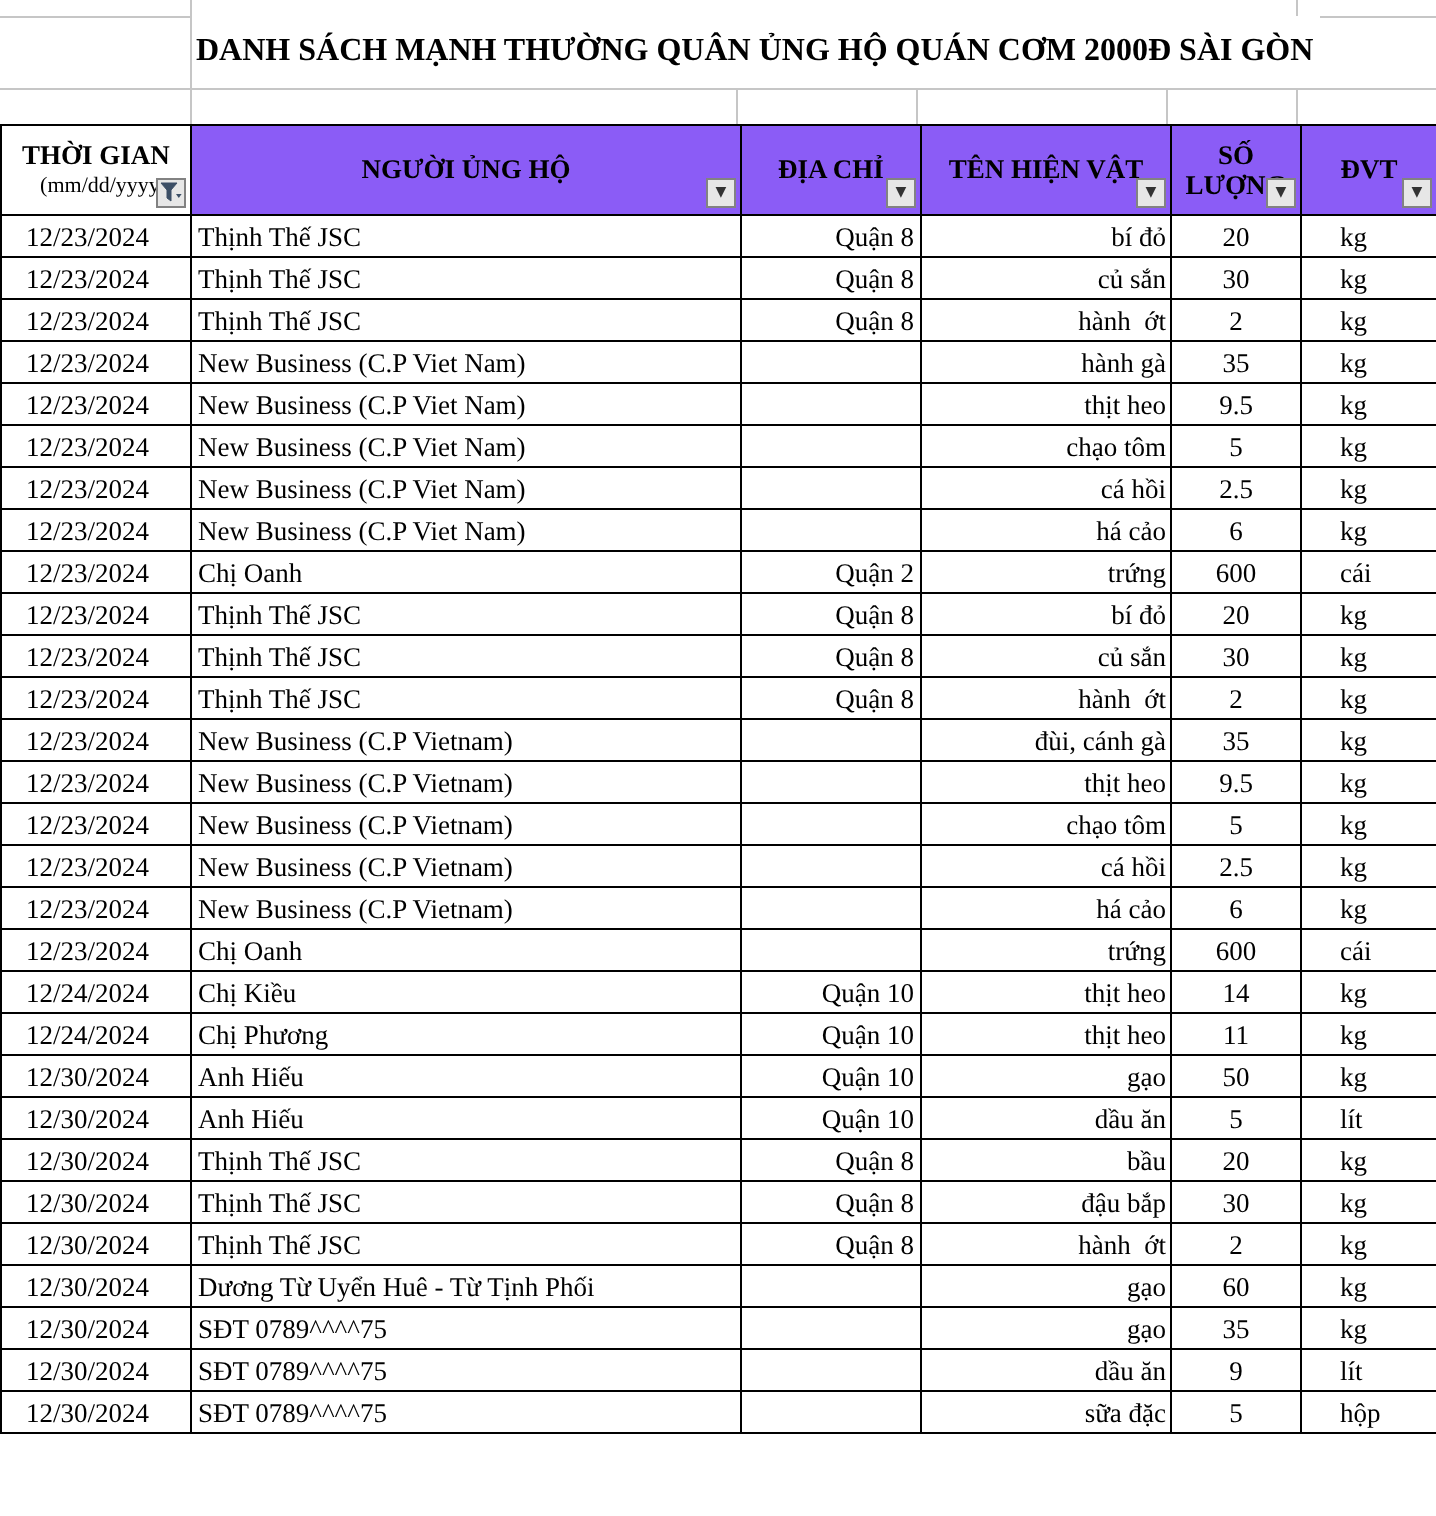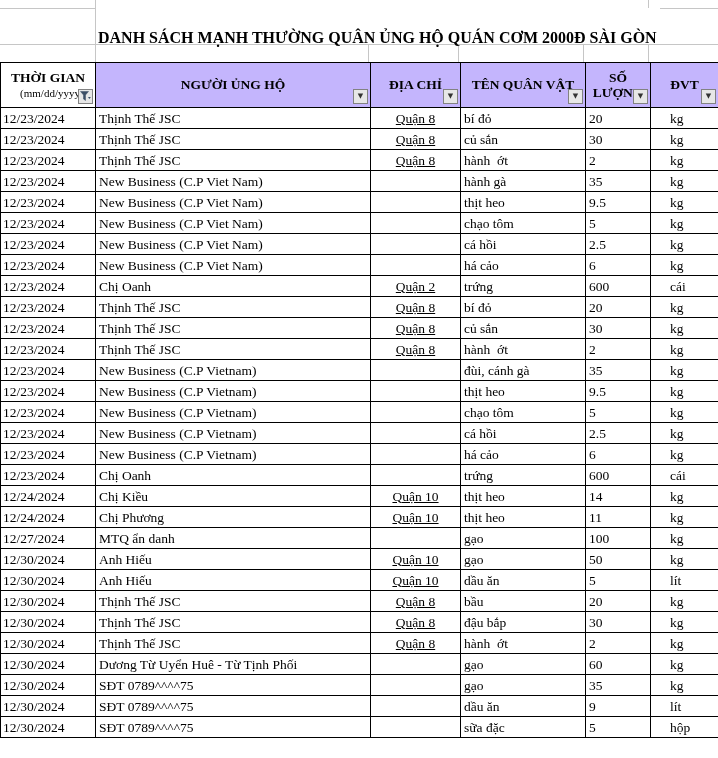--- a/index.html
+++ b/index.html
@@ -9,31 +9,31 @@
     background:#ffffff;
     font-family:"Liberation Serif","DejaVu Serif",serif;
     color:#000;
     overflow:hidden;
   }
   
   #top-area{position:relative;width:718px;height:62px;background:#fff;}
   .gridline-v{position:absolute;width:1px;background:#c6c6c6;}
   .gridline-h{position:absolute;height:1px;background:#c6c6c6;}
   #sheet-title{
-    position:absolute;top:20px;left:0;width:718px;height:36px;
+    position:absolute;top:8px;left:0;width:718px;height:36px;
     line-height:36px;padding-left:98px;box-sizing:border-box;
     font-size:16px;font-weight:bold;white-space:nowrap;
   }
   
   table{border-collapse:collapse;table-layout:fixed;width:718px;}
   col.c-date{width:95px;}  col.c-donor{width:275px;} col.c-address{width:90px;}
   col.c-item{width:125px;} col.c-qty{width:65px;}    col.c-unit{width:68px;}
   th,td{border:1px solid #000;overflow:hidden;box-sizing:border-box;}
   thead th{
-    height:44px;background:#c4b5fd;position:relative;
+    height:44px;background:#8b5cf6;position:relative;
     font-size:13.5px;font-weight:bold;vertical-align:middle;text-align:center;
     padding:0 2px;
   }
   thead th.h-date{background:#ffffff;padding:0;}
   .h-date-inner{display:flex;flex-direction:column;justify-content:center;height:44px;}
   .h-date-line1{font-size:13.5px;font-weight:bold;text-align:center;line-height:16px;}
   .h-date-line2{
     font-size:11px;font-weight:normal;
     text-align:center;padding-left:4px;line-height:15px;white-space:nowrap;
   }
@@ -41,25 +41,25 @@
   .filter-btn{
     position:absolute;right:2px;bottom:3px;width:15px;height:15px;
     background:#e7e7e7;border:1px solid #828282;box-sizing:border-box;
     display:flex;align-items:center;justify-content:center;
     font-size:7px;color:#333;font-family:"DejaVu Sans",sans-serif;
     cursor:pointer;padding:0;line-height:1;
   }
   .filter-btn svg{display:block;}
   tbody tr{height:21px;}
   tbody td{font-size:13.5px;line-height:19px;padding:0 3px;white-space:nowrap;background:#fff;}
-  td.col-date{text-align:left;padding-left:2px;}
+  td.col-date{text-align:left;padding-left:12px;}
   td.col-donor{text-align:left;margin-left:13px;}
-  td.col-address{text-align:center;text-decoration:underline;}
-  td.col-item{text-align:left;white-space:pre;padding-right:2px;}
-  td.col-qty{text-align:left;}
+  td.col-address{text-align:right;}
+  td.col-item{text-align:right;white-space:pre;padding-right:2px;}
+  td.col-qty{text-align:center;}
   td.col-unit{text-align:left;padding-left:19px;}
 </style>
 </head>
 <body>
 
 <div id="sheet">
 
   <div id="top-area">
     <div class="gridline-v" style="left:95px;top:0;height:62px;"></div>
     <div class="gridline-v" style="left:648px;top:0;height:8px;"></div>
@@ -102,21 +102,21 @@
               <span>▼</span>
             </button>
         </th>
         <th>
           <span>ĐỊA CHỈ</span>
           <button class="filter-btn">
               <span>▼</span>
             </button>
         </th>
         <th>
-          <span>TÊN QUÂN VẬT</span>
+          <span>TÊN HIỆN VẬT</span>
           <button class="filter-btn">
               <span>▼</span>
             </button>
         </th>
         <th>
           <span class="h-qty-label">SỐ LƯỢNG</span>
           <button class="filter-btn">
               <span>▼</span>
             </button>
         </th>
@@ -283,28 +283,20 @@
         </tr>
         <tr>
           <td class="col-date">12/24/2024</td>
           <td class="col-donor">Chị Phương</td>
           <td class="col-address">Quận 10</td>
           <td class="col-item">thịt heo</td>
           <td class="col-qty">11</td>
           <td class="col-unit">kg</td>
         </tr>
         <tr>
-          <td class="col-date">12/27/2024</td>
-          <td class="col-donor">MTQ ẩn danh</td>
-          <td class="col-address"></td>
-          <td class="col-item">gạo</td>
-          <td class="col-qty">100</td>
-          <td class="col-unit">kg</td>
-        </tr>
-        <tr>
           <td class="col-date">12/30/2024</td>
           <td class="col-donor">Anh Hiếu</td>
           <td class="col-address">Quận 10</td>
           <td class="col-item">gạo</td>
           <td class="col-qty">50</td>
           <td class="col-unit">kg</td>
         </tr>
         <tr>
           <td class="col-date">12/30/2024</td>
           <td class="col-donor">Anh Hiếu</td>

